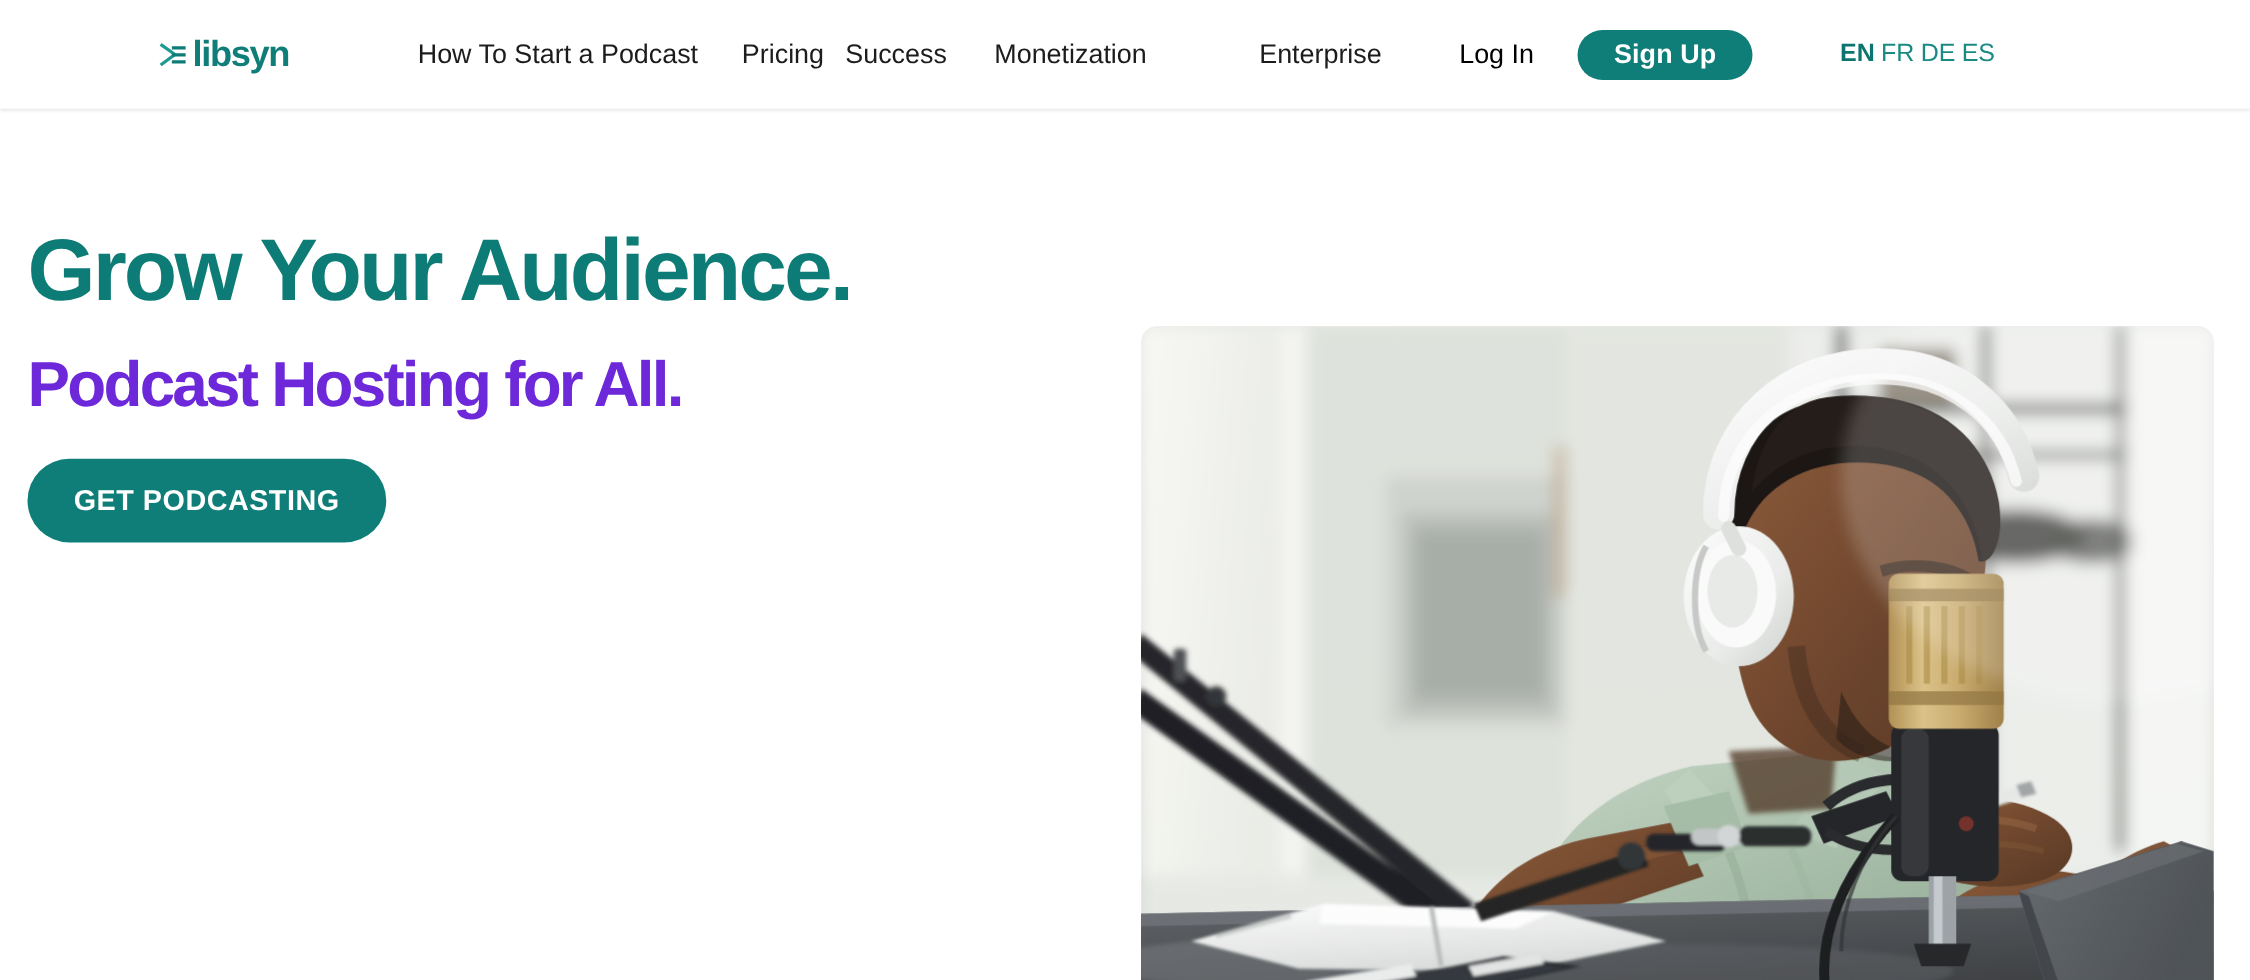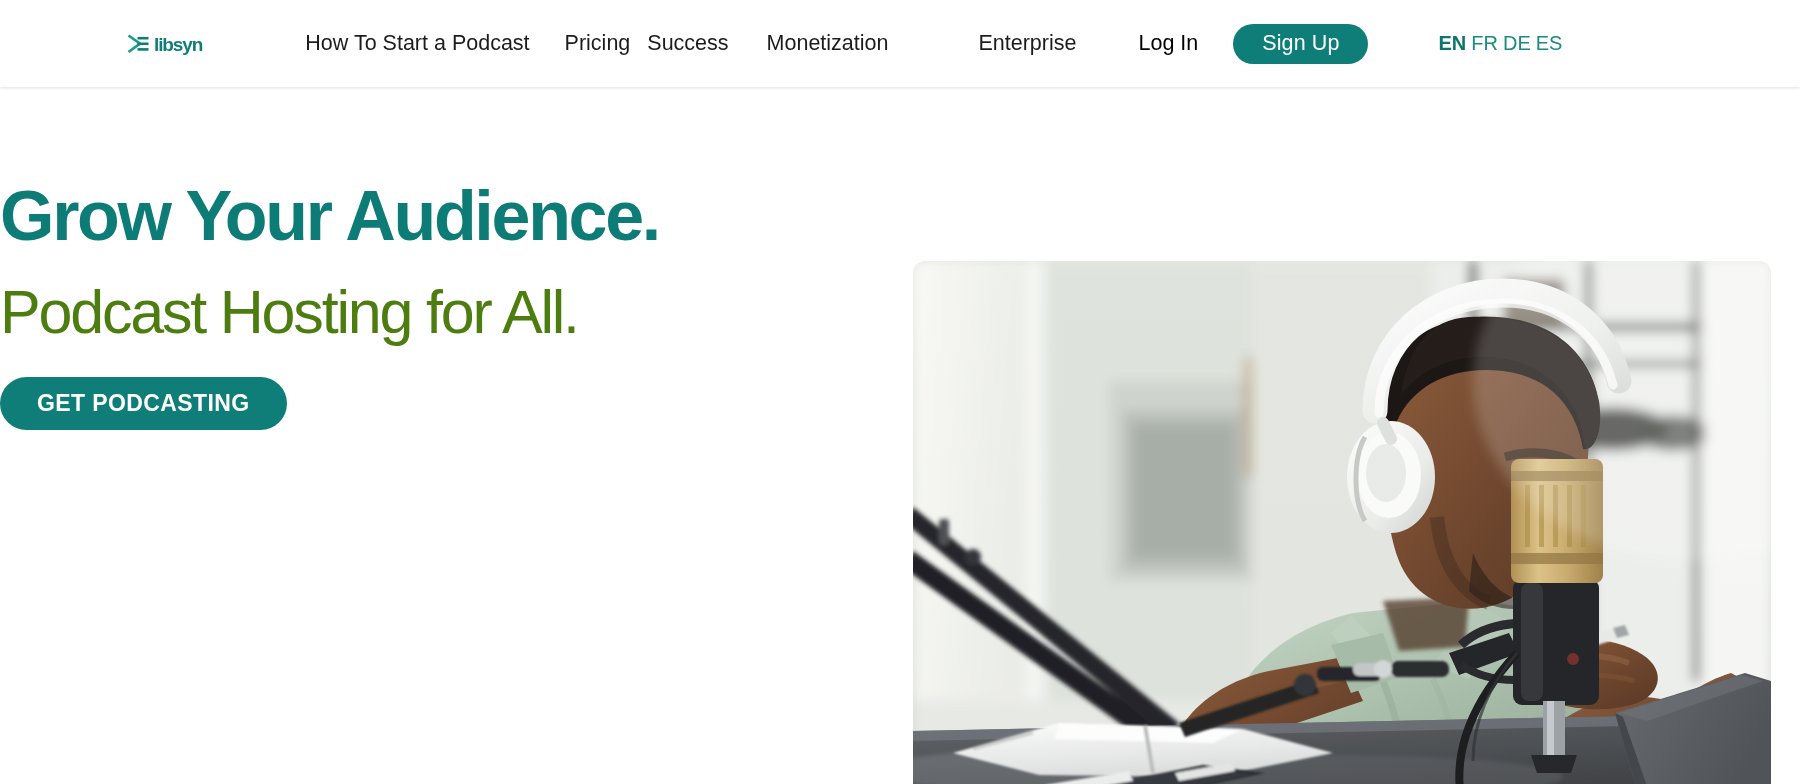--- a/index.html
+++ b/index.html
@@ -30,21 +30,21 @@
     display: flex;
     align-items: center;
     margin-left: 127px;
     height: 40px;
     cursor: pointer;
     text-decoration: none;
   }
   .logo-mark { width: 27px; height: 26px; display: block; flex: 0 0 auto; }
   .logo-word {
     font-family: "Liberation Sans", sans-serif;
-    font-size: 19px;
+    font-size: 29px;
     font-weight: 700;
     letter-spacing: -1.1px;
     color: #107E78;
     line-height: 1;
     margin-left: 0px;
     position: relative;
     top: 1px;
   }
 
   .main-nav {
@@ -83,21 +83,21 @@
     align-items: center;
     justify-content: center;
     height: 40px;
     padding: 0 29px;
     border: none;
     border-radius: 999px;
     background: #107E78;
     color: #ffffff;
     font-family: "Liberation Sans", sans-serif;
     font-size: 21.5px;
-    font-weight: 400;
+    font-weight: 700;
     cursor: pointer;
     white-space: nowrap;
     margin-right: 46px;
     letter-spacing: 0.1px;
   }
 
   .lang-switcher {
     display: flex;
     align-items: flex-end;
     gap: 5px;
@@ -117,47 +117,48 @@
   .hero {
     position: relative;
     width: 1800px;
     height: 697px;
     background: #ffffff;
     display: flex;
     align-items: flex-start;
   }
 
   .hero-copy {
+    margin-left: 22px;
     margin-top: 95px;
     width: 880px;
   }
   .hero-heading {
     font-size: 70px;
     font-weight: 700;
     line-height: 0.98;
     letter-spacing: -2.3px;
     color: #0E7C76;
   }
   .hero-heading .hl { display: block; white-space: nowrap; }
   .hero-subheading {
-    font-size: 61px;
-    font-weight: 400;
+    font-size: 51px;
+    font-weight: 700;
     letter-spacing: -2.2px;
-    color: #4d7c0f;
+    color: #6d28d9;
     line-height: 1.0;
     margin-top: 31px;
     white-space: nowrap;
   }
 
   .btn-cta {
     display: inline-flex;
     align-items: center;
     justify-content: center;
     margin-top: 34px;
-    height: 53px;
+    height: 67px;
     padding: 0 37px;
     border: none;
     border-radius: 999px;
     background: #0F7E78;
     color: #ffffff;
     font-family: "Liberation Sans", sans-serif;
     font-size: 23px;
     font-weight: 700;
     letter-spacing: 0.4px;
     cursor: pointer;

